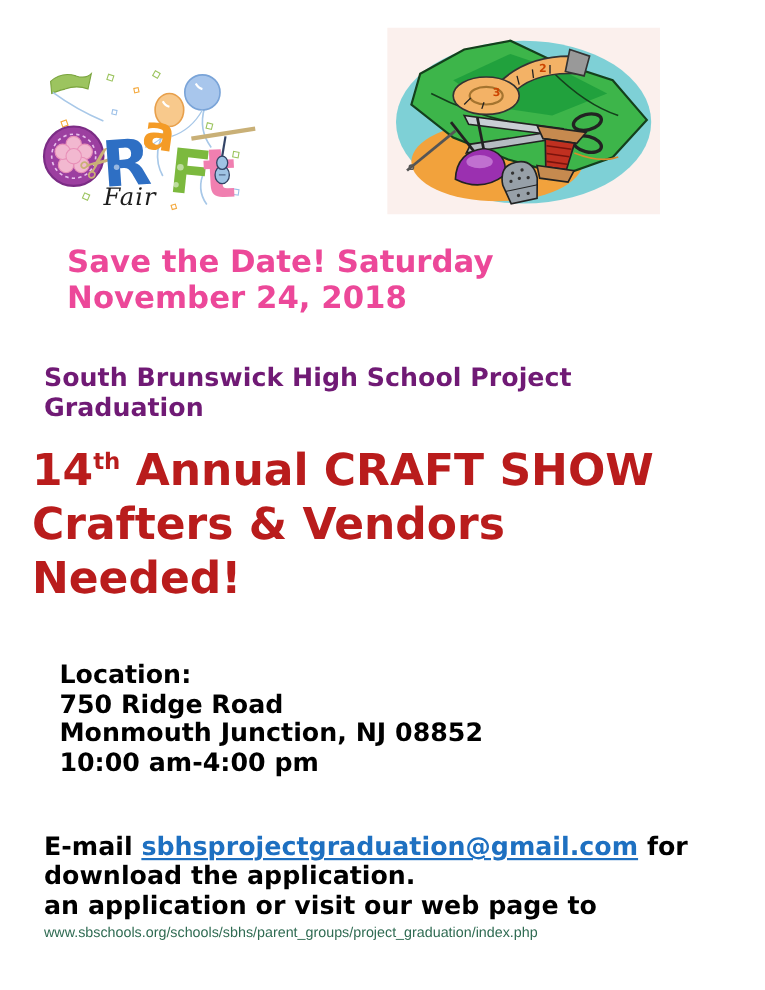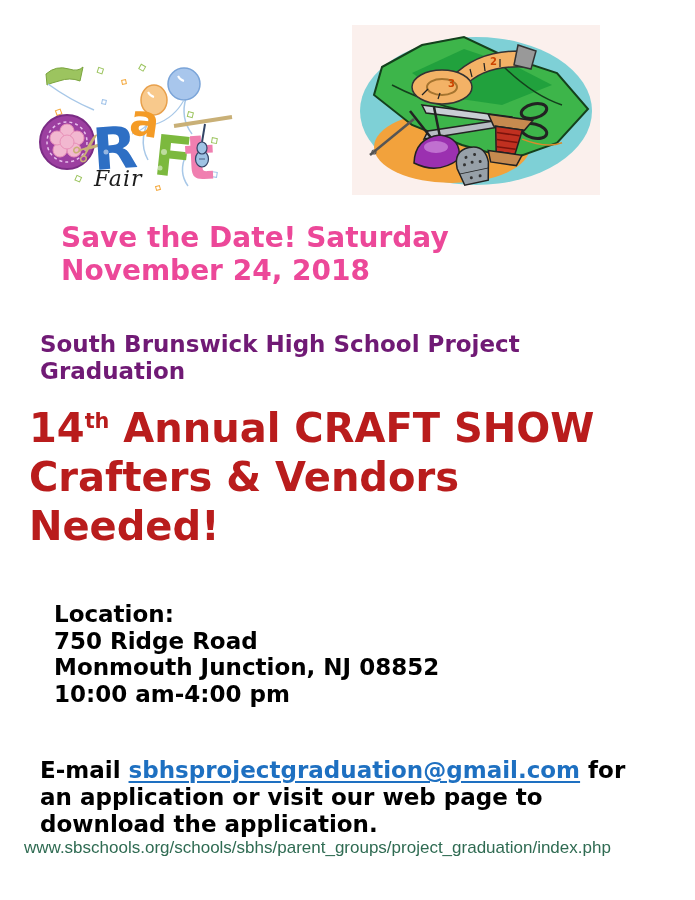--- a/index.html
+++ b/index.html
@@ -9,21 +9,21 @@
   .logo-left{left:36px;top:60px;width:198px;height:138px;}
   .clipart-right{left:352px;top:25px;width:248px;height:170px;}
   .red-heading{left:40px;top:221px;font-size:28px;line-height:33px;font-weight:bold;color:#ec4899;margin-left:21px;}
   .subhead{left:40px;top:331px;font-size:23px;line-height:27px;font-weight:bold;color:#701a75;}
   .main-title{left:29px;top:404px;font-size:40px;line-height:49px;font-weight:bold;color:#b91c1c;}
   .main-title sup{font-size:52%;vertical-align:super;line-height:0;}
   .location{left:44px;top:601px;font-size:23px;line-height:26.5px;font-weight:bold;color:#000;margin-left:10px;}
   .contact{left:40px;top:757px;font-size:23px;line-height:27px;font-weight:bold;color:#000;}
   .contact a{color:#1e70c1;text-decoration:underline;text-decoration-thickness:2px;
              text-underline-offset:3px;cursor:pointer;margin-top:24px;}
-  .url{left:24px;top:841px;font-size:17px;line-height:14px;color:#2f6b52;
+  .url{left:40px;top:841px;font-size:13px;line-height:14px;color:#2f6b52;
        font-family:"Liberation Sans",sans-serif;font-weight:400;}
   svg text.craft-letter{font-family:"DejaVu Sans",sans-serif;font-weight:bold;}
   svg text.fair{font-family:"DejaVu Serif",serif;font-style:italic;fill:#1d1d1d;letter-spacing:1px;}
 </style>
 </head>
 <body>
 
 <div class="flyer">
 
   <svg class="abs logo-left" viewBox="0 0 198 138">
@@ -179,19 +179,19 @@
 
   <div class="abs location">
     <div>Location:</div>
     <div>750 Ridge Road</div>
     <div>Monmouth Junction, NJ 08852</div>
     <div>10:00 am-4:00 pm</div>
   </div>
 
   <div class="abs contact">
     <div><span>E-mail </span><a>sbhsprojectgraduation@gmail.com</a><span> for</span></div>
+    <div>download the application.</div>
     <div>an application or visit our web page to</div>
-    <div>download the application.</div>
   </div>
 
   <div class="abs url">www.sbschools.org/schools/sbhs/parent_groups/project_graduation/index.php</div>
 
 </div>
 
 </body></html>

